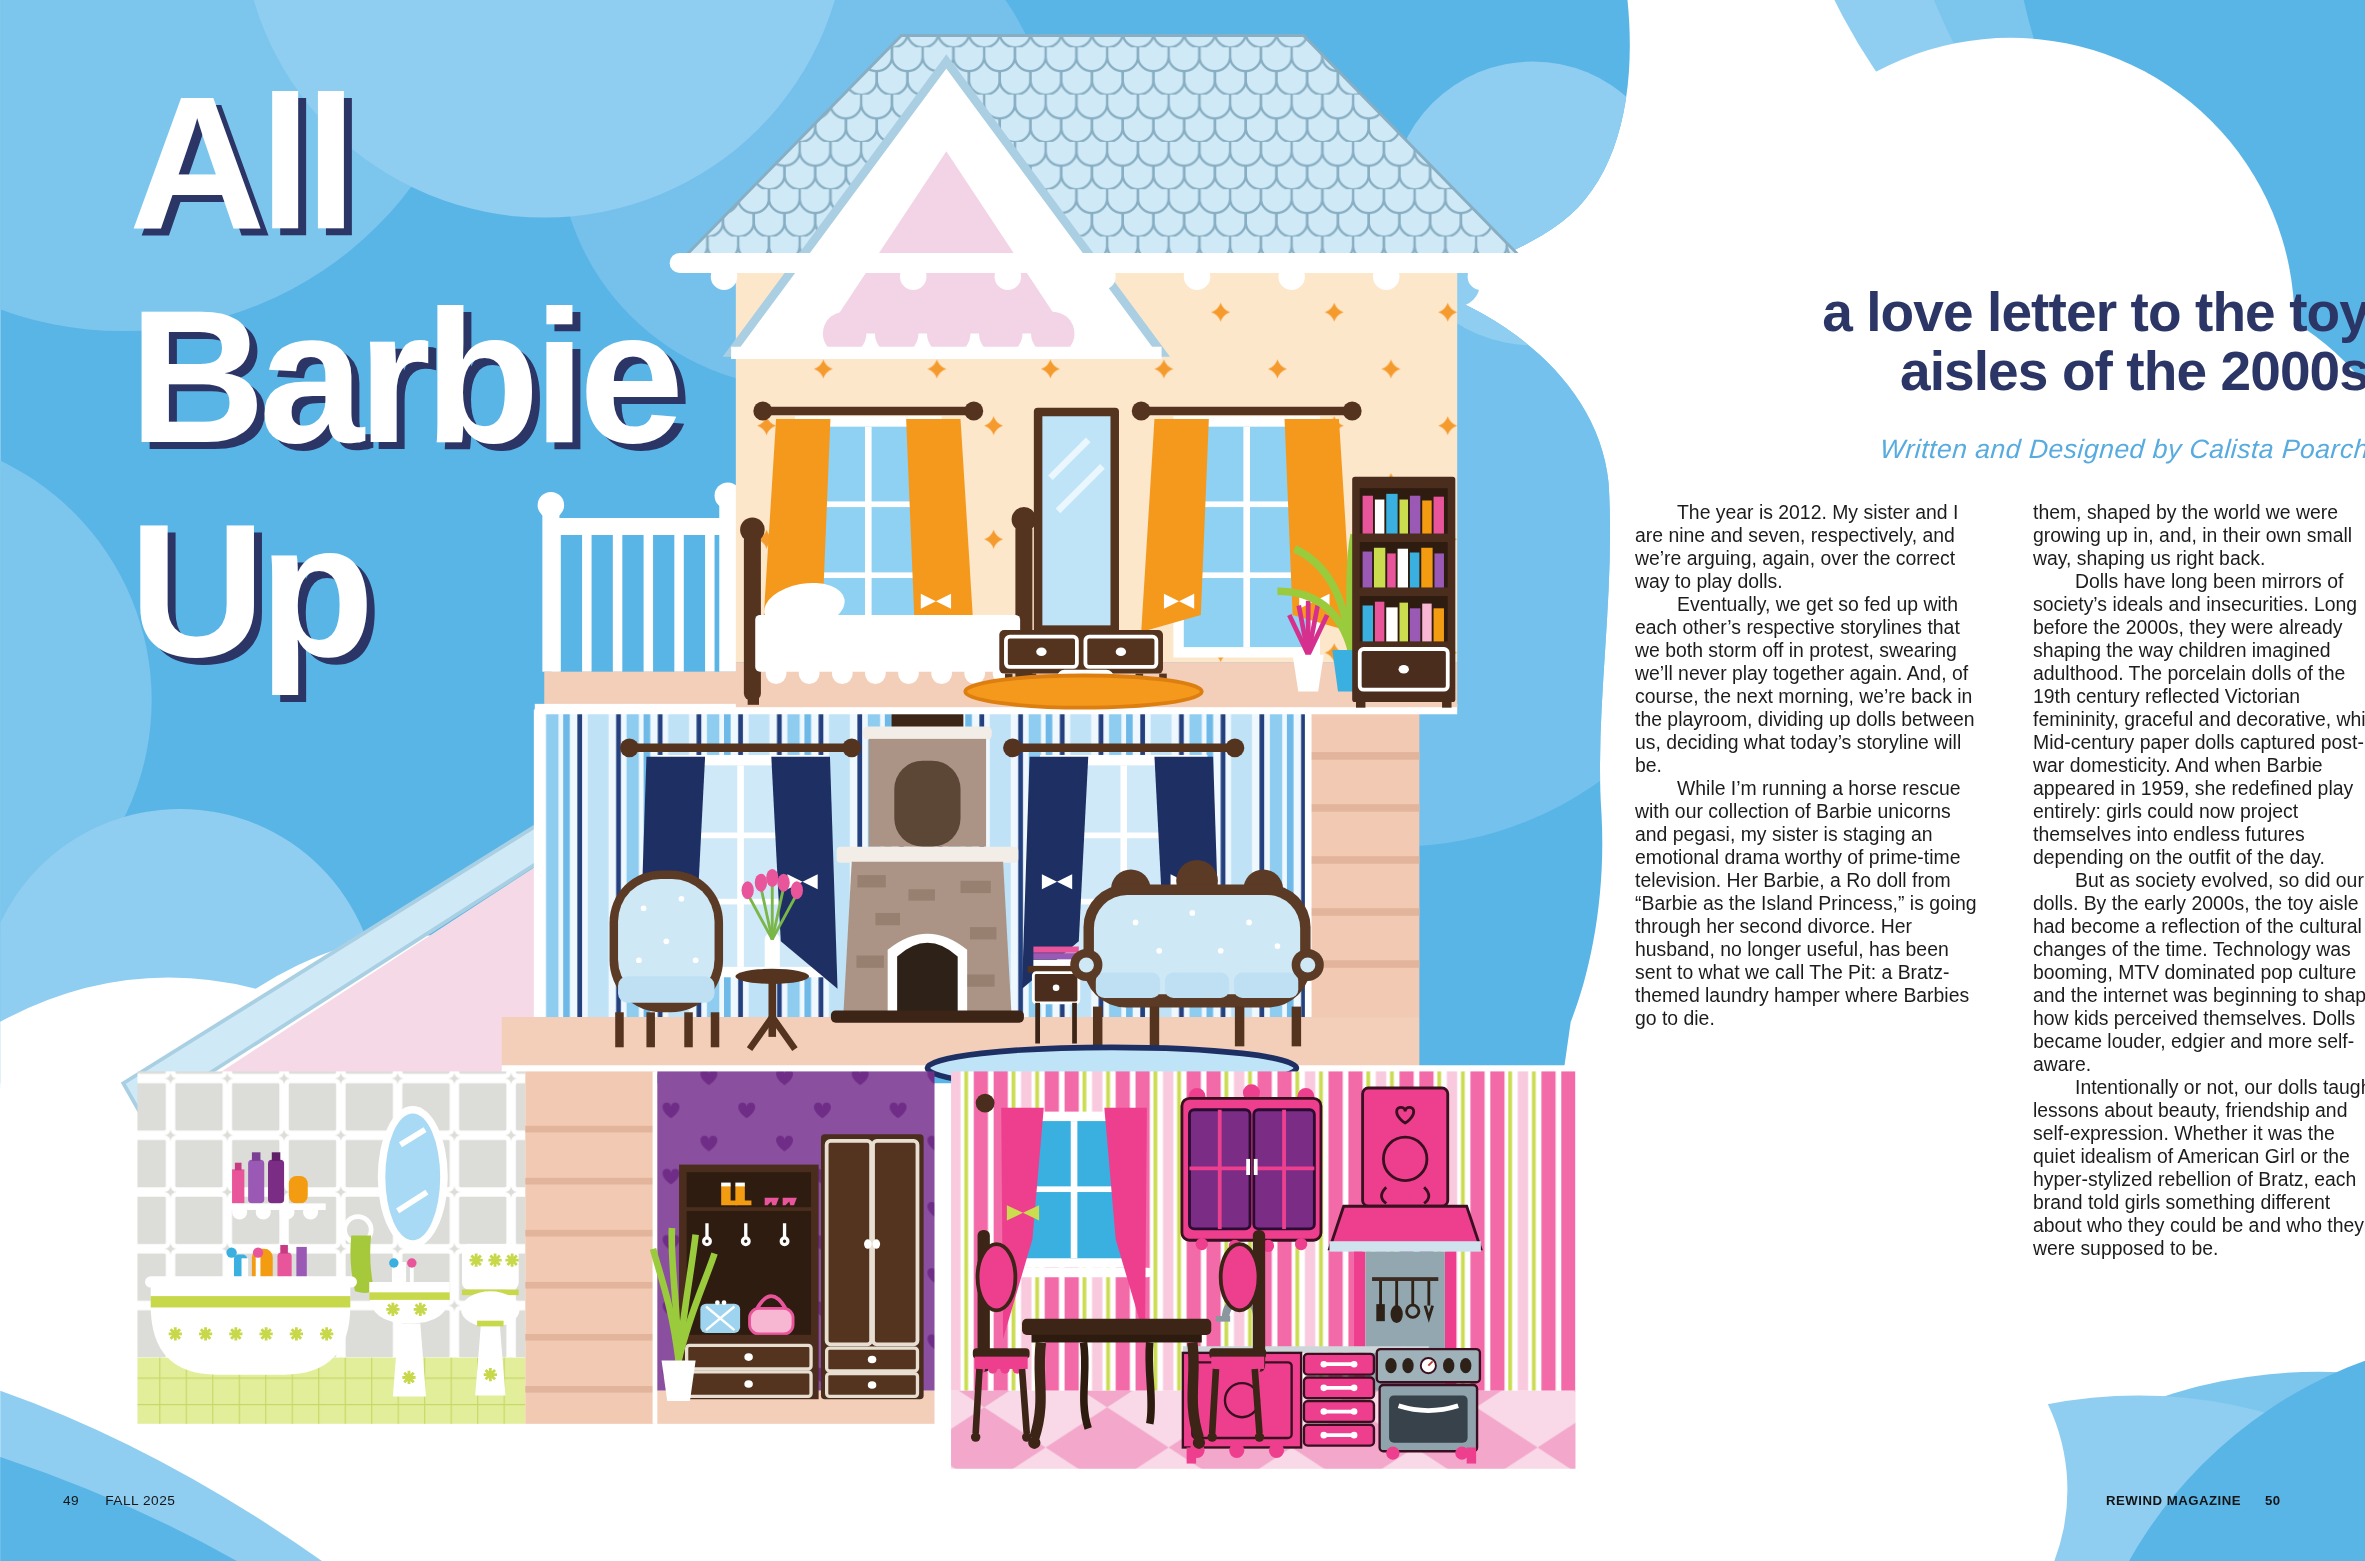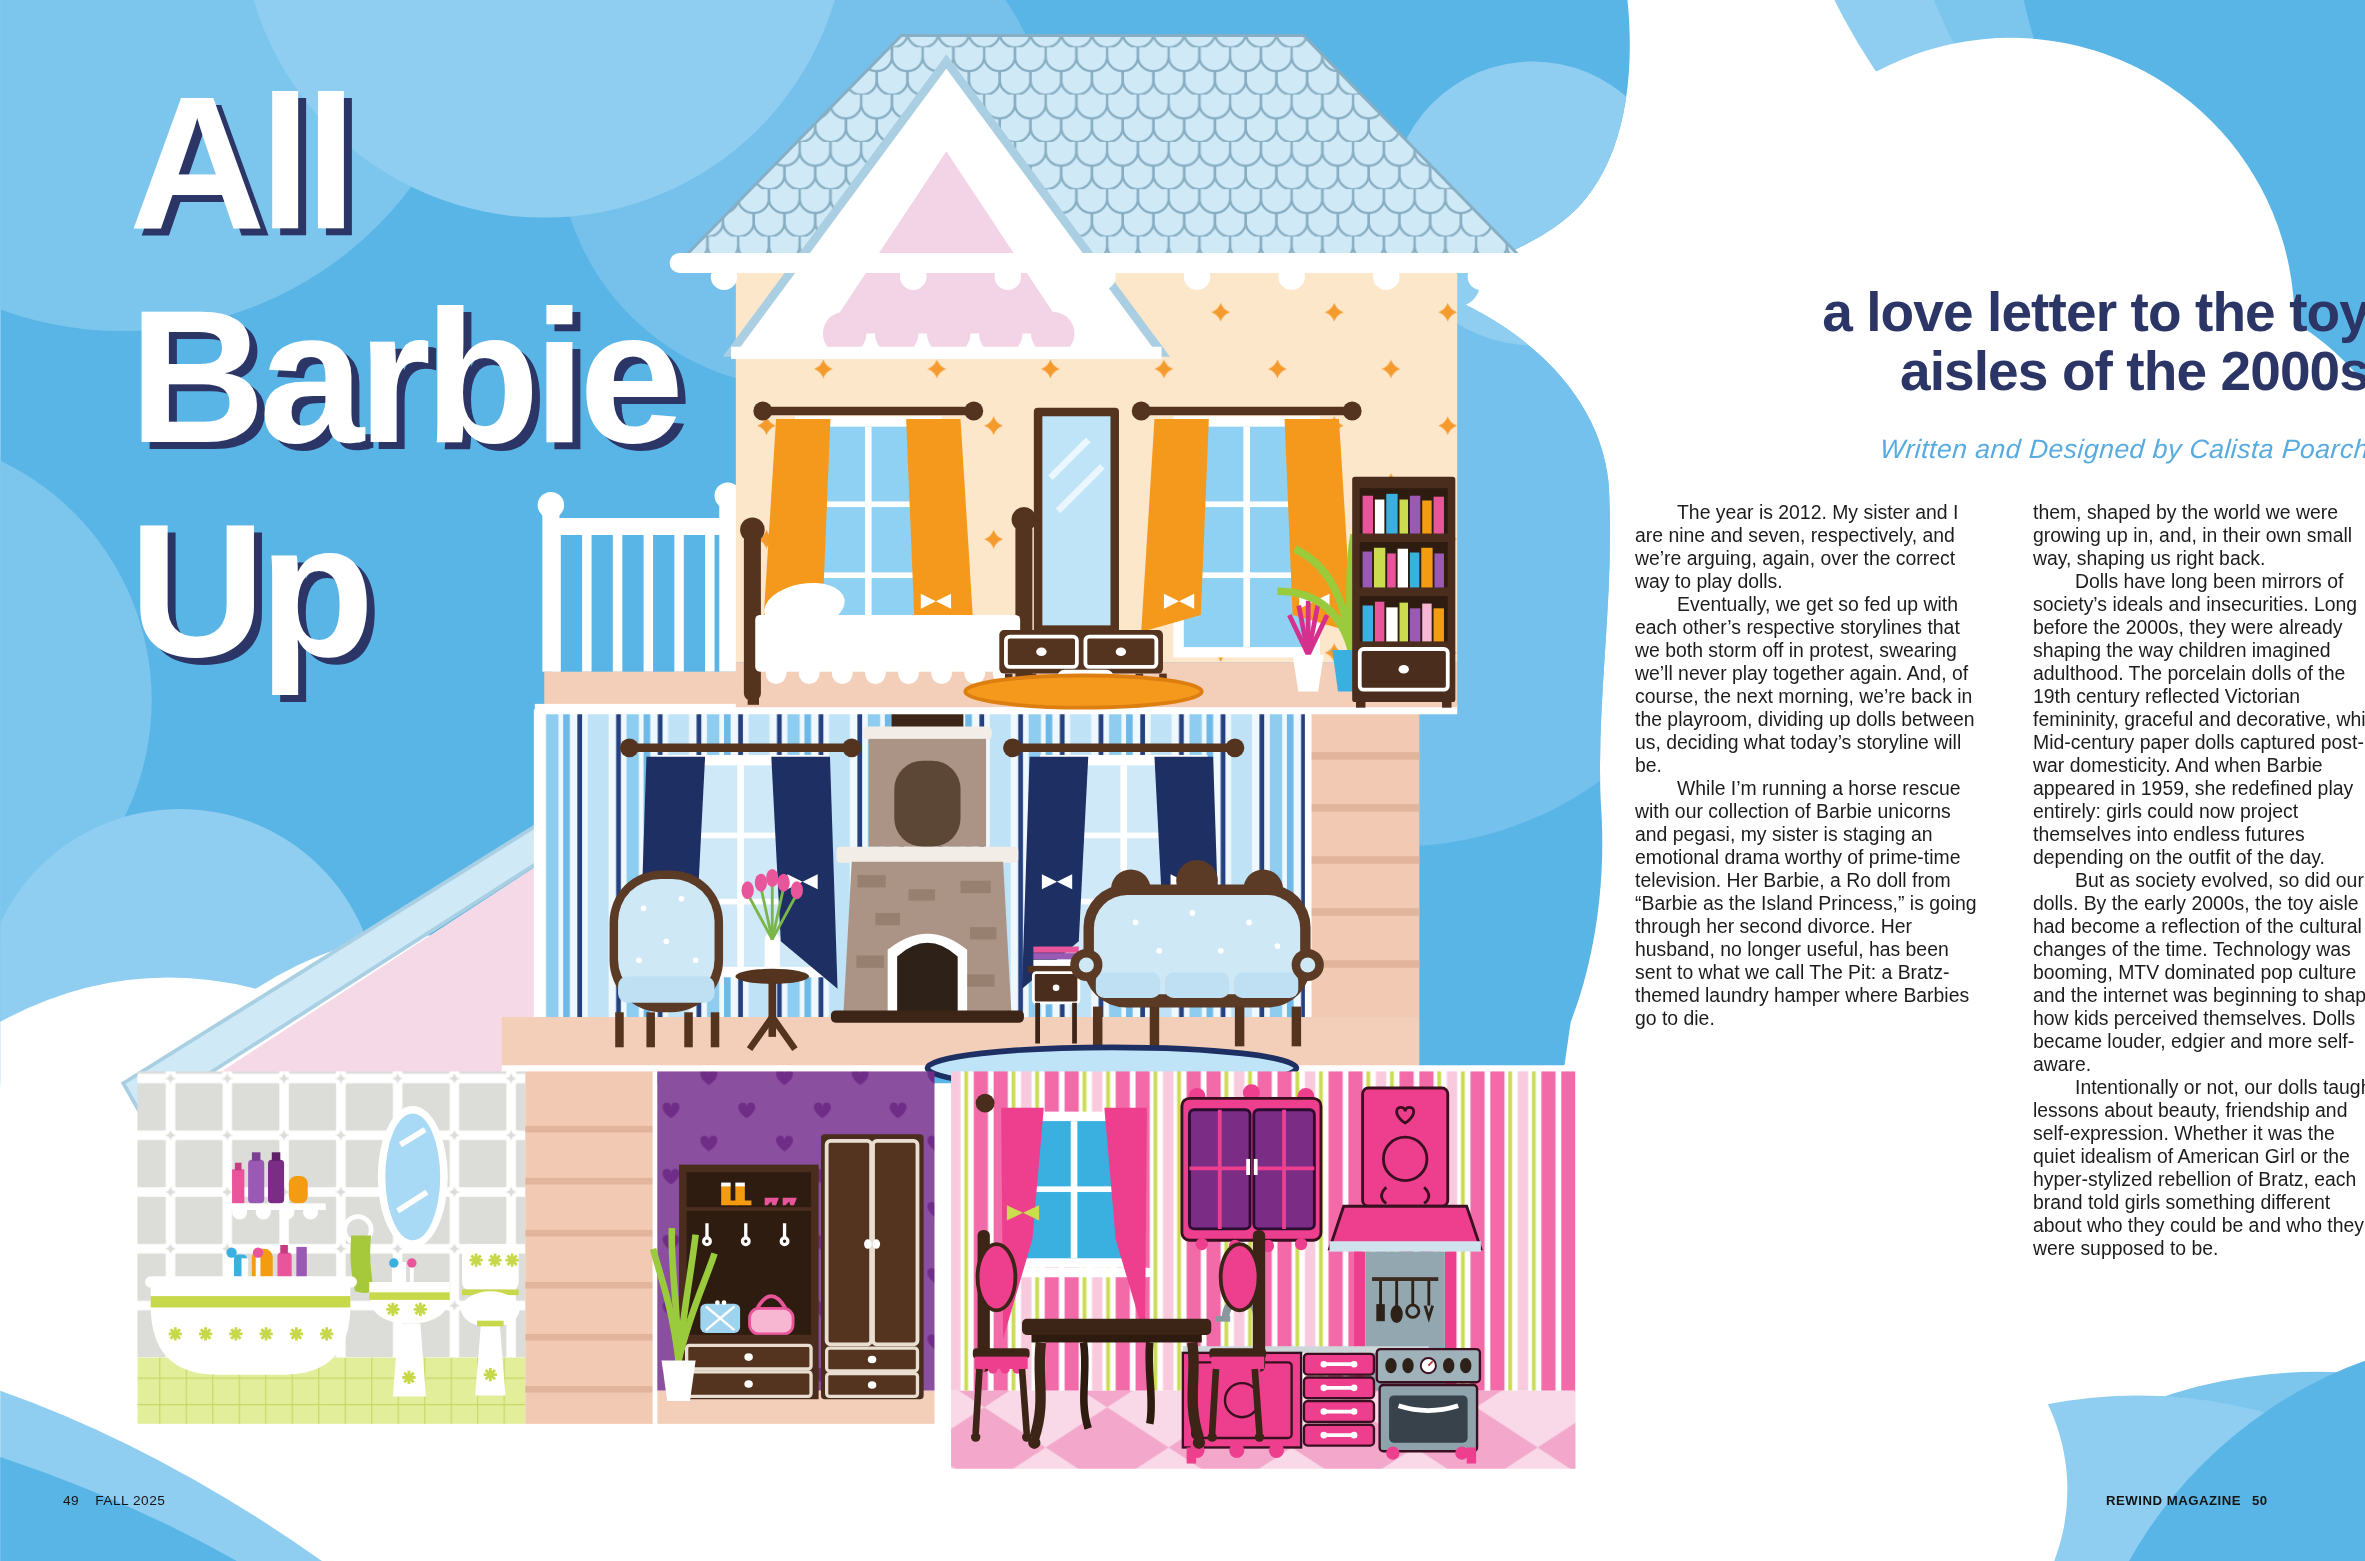--- a/index.html
+++ b/index.html
@@ -25,23 +25,23 @@
   
   .col{position:absolute;top:501px;width:349px;font-size:19.4px;line-height:23px;
        color:#1c1c1e;text-align:left;}
   .col1{left:1635px;}
   .col2{left:2033px;}
   .col p{margin:0;}
   .col p.ind{text-indent:42px;}
 
   
   .f-left{position:absolute;left:63px;top:1493px;font-size:13.7px;color:#141414;
-          display:flex;gap:16px;letter-spacing:0.5px;}
+          display:flex;gap:26px;letter-spacing:0.5px;}
   .f-right{position:absolute;left:2106px;top:1493px;font-size:13.2px;font-weight:700;color:#141414;
-           display:flex;gap:11px;letter-spacing:0.5px;}
+           display:flex;gap:24px;letter-spacing:0.5px;}
 </style>
 </head>
 <body>
 
 <div class="spread">
 
 <svg class="bg" viewBox="0 0 5100 3300" aria-hidden="true">
   <defs>
     <path id="skyP" d="M0,0 L3440,0 C3460,200 3420,380 3300,470 C3180,560 3060,560 3040,620 C3200,680 3380,820 3400,1020 C3415,1260 3370,1500 3385,1720 C3395,1900 3360,2060 3320,2160 L3300,2300 L0,2300 Z"></path>
     <clipPath id="skyclip">

